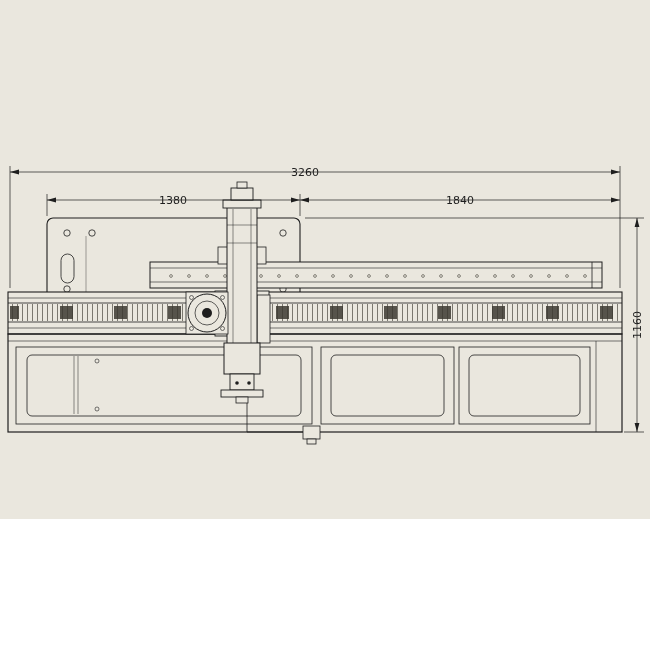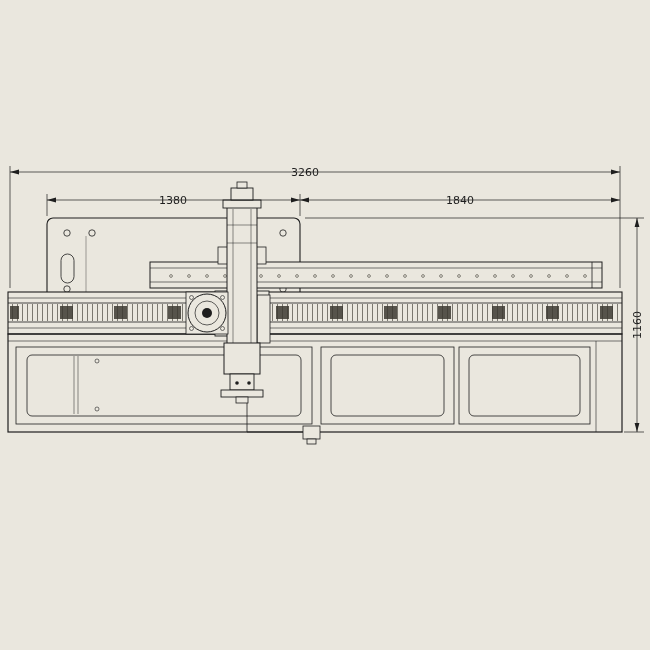--- a/index.html
+++ b/index.html
@@ -1,19 +1,19 @@
 <!DOCTYPE html>
 <html><head>
 <meta charset="utf-8">
 <style>
   html, body { margin: 0; padding: 0; }
   .canvas {
     position: relative;
     width: 650px;
-    height: 650px;
+    height: 519px;
     background: #eae7de;
     overflow: hidden;
     font-family: "Liberation Sans", sans-serif;
   }
   .canvas svg { position: absolute; left: 0; top: 0; }
   .caption {
     position: absolute;
     left: 454px;
     top: 603px;
     font-size: 25px;

